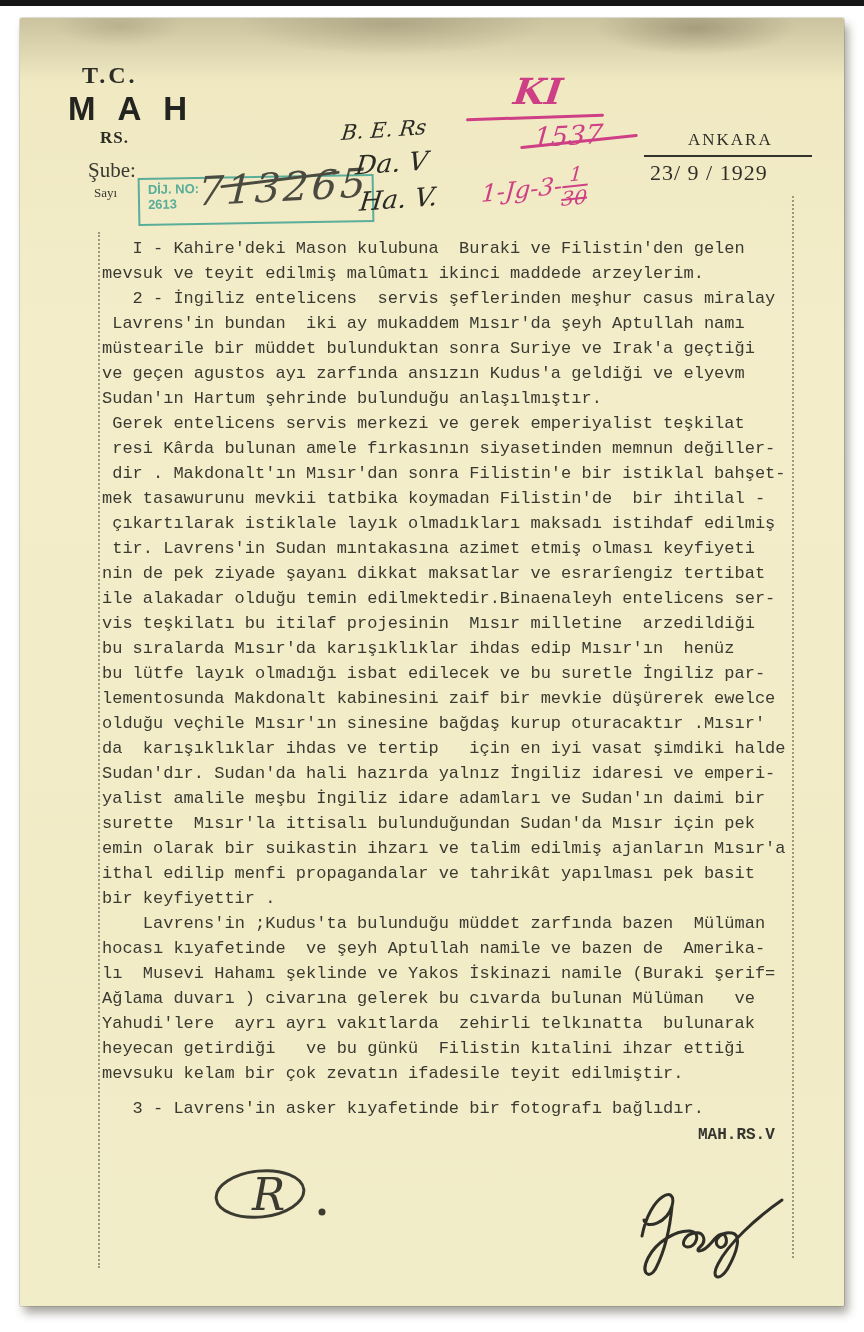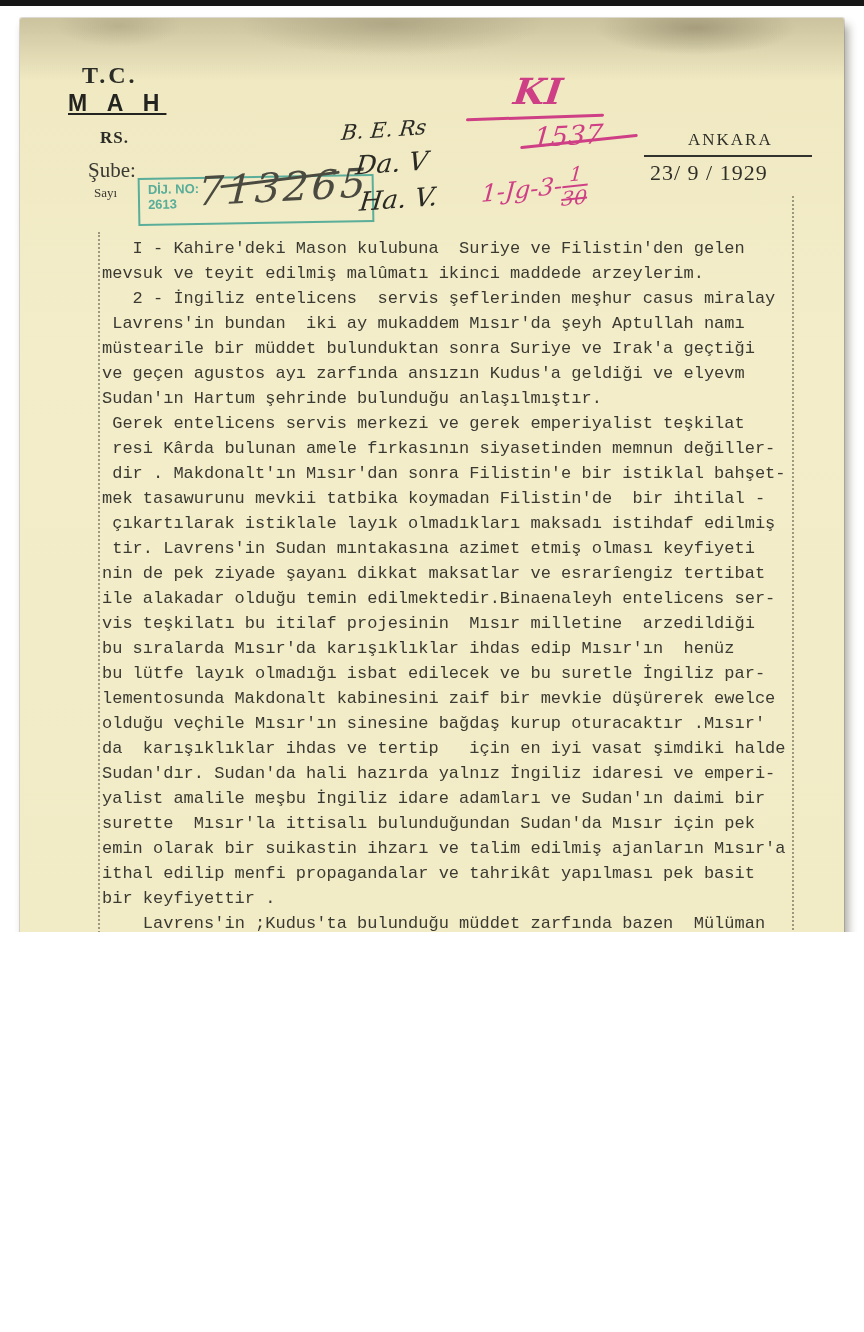--- a/index.html
+++ b/index.html
@@ -1,17 +1,17 @@
 <!DOCTYPE html>
 <html><head>
 <meta charset="utf-8">
 <style>
   html,body{margin:0;padding:0;}
   .canvas{
-    position:relative;width:864px;height:932px;background:#ffffff;overflow:hidden;
+    position:relative;width:864px;height:1332px;background:#ffffff;overflow:hidden;
     font-family:"Liberation Serif", serif;color:#35352f;
   }
   .topbar{position:absolute;left:0;top:0;width:864px;height:6px;background:#161616;}
   .paper{
     position:absolute;left:20px;top:18px;width:824px;height:1288px;
     background:linear-gradient(180deg,#efe8c0 0%,#f3edca 26%,#f1ebc6 70%,#f2edc9 100%);
     box-shadow:4px 7px 10px rgba(60,55,40,.45), 0 0 0 1px rgba(130,120,90,.25);
     border-radius:2px;
   }
   .paper::before{ 
@@ -19,21 +19,21 @@
     background:
       radial-gradient(140px 38px at 82% 10px, rgba(95,85,60,.38), rgba(95,85,60,0) 72%),
       radial-gradient(220px 46px at 45% 6px, rgba(95,85,60,.28), rgba(95,85,60,0) 70%),
       radial-gradient(90px 30px at 12% 8px, rgba(95,85,60,.20), rgba(95,85,60,0) 70%),
       linear-gradient(180deg, rgba(100,88,62,.26), rgba(100,88,62,0) 62px);
     border-radius:2px 2px 0 0;
   }
   .abs{position:absolute;}
   
   .tc{font-weight:bold;font-size:24px;letter-spacing:3px;color:#2c2c26;}
-  .mah{font-weight:bold;font-size:23px;letter-spacing:7px;color:#232320;font-family:"Liberation Sans",sans-serif;text-decoration:underline;}
+  .mah{font-weight:bold;font-size:33px;letter-spacing:7px;color:#232320;font-family:"Liberation Sans",sans-serif;}
   .rs{font-weight:bold;font-size:17px;letter-spacing:1px;color:#2c2c26;}
   .sube{font-size:21px;color:#3a3a33;}
   .sayi{font-size:13px;color:#3a3a33;}
   .stamp{
     border:2px solid #3fa392;color:#3fa392;padding:3px 8px;line-height:1.15;
     font-family:"Liberation Sans",sans-serif;font-size:13px;font-weight:bold;
     transform:rotate(-1deg);opacity:.85;width:216px;height:38px;
   }
   .hand{font-family:"DejaVu Serif",serif;font-style:italic;color:#3c3c34;}
   .stampnum{font-size:40px;letter-spacing:3px;transform:rotate(-3deg) skewX(-6deg);color:#4a4a40;}
@@ -87,21 +87,21 @@
     </div>
 
     <div class="abs ankara" style="left:668px;top:112px;">ANKARA</div>
     <div class="abs rule" style="left:624px;top:137px;width:168px;"></div>
     <div class="abs date" style="left:630px;top:142px;">23/ 9 / 1929</div>
 
     <div class="abs dotline" style="left:78px;top:214px;height:1036px;"></div>
     <div class="abs dotline" style="left:772px;top:178px;height:1062px;"></div>
 
     <div class="abs bodytext" style="left:82px;top:218px;">
-      <p class="para">   I - Kahire'deki Mason kulubuna  Suriye ve Filistin'den gelen
+      <p class="para">   I - Kahire'deki Mason kulubuna  Buraki ve Filistin'den gelen
 mevsuk ve teyit edilmiş malûmatı ikinci maddede arzeylerim.</p>
       <p class="para">   2 - İngiliz entelicens  servis şeflerinden meşhur casus miralay
  Lavrens'in bundan  iki ay mukaddem Mısır'da şeyh Aptullah namı
 müstearile bir müddet bulunduktan sonra Suriye ve Irak'a geçtiği
 ve geçen agustos ayı zarfında ansızın Kudus'a geldiği ve elyevm
 Sudan'ın Hartum şehrinde bulunduğu anlaşılmıştır.</p>
       <p class="para"> Gerek entelicens servis merkezi ve gerek emperiyalist teşkilat
  resi Kârda bulunan amele fırkasının siyasetinden memnun değiller-
  dir . Makdonalt'ın Mısır'dan sonra Filistin'e bir istiklal bahşet-
 mek tasawurunu mevkii tatbika koymadan Filistin'de  bir ihtilal -

